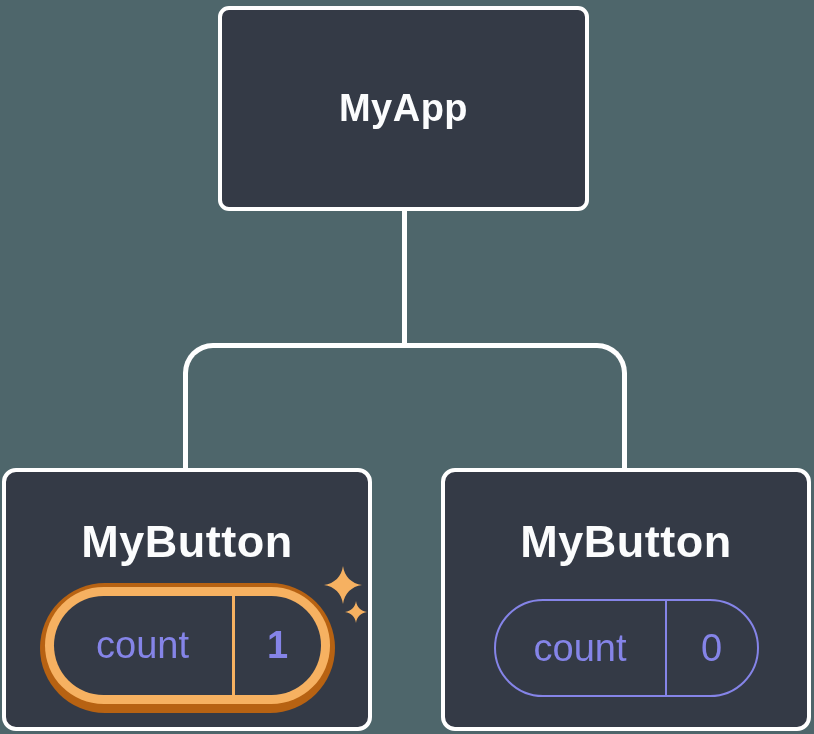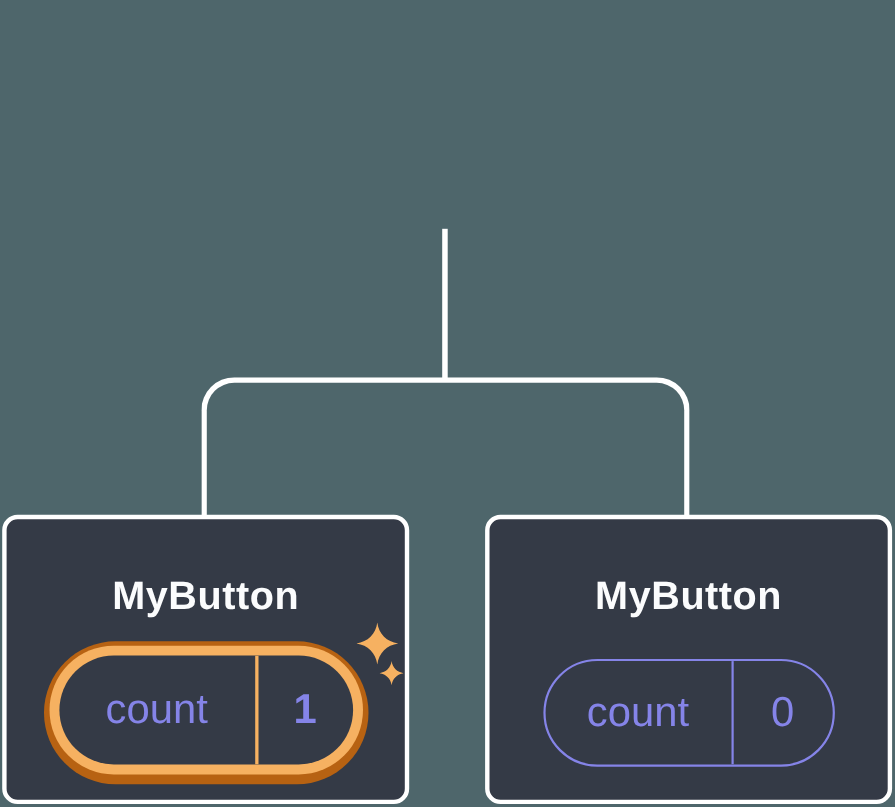--- a/index.html
+++ b/index.html
@@ -49,21 +49,21 @@
     font-size:38px;font-weight:700;letter-spacing:.5px;
   }
   .node-child{
     top:468px;width:370px;height:263px;border-radius:14px;
     display:flex;flex-direction:column;align-items:center;
   }
   .node-child-left{left:2px;}
   .node-child-right{left:441px;}
   .node-child .node-label{
     margin-top:42px;height:56px;line-height:56px;
-    font-size:36px;font-weight:600;letter-spacing:.5px;
+    font-size:45px;font-weight:600;letter-spacing:.5px;
   }
   .pill-slot{
     height:130px;margin-top:13px;
     display:flex;align-items:center;justify-content:center;
   }
 
   
   .pill-plain{
     width:265px;height:98px;
     border:2px solid var(--c-purple);
@@ -118,20 +118,23 @@
   .sparkle path{fill:var(--c-orange);}
 </style>
 </head>
 <body>
 
 <div class="canvas">
 
   <div class="stem"></div>
   <div class="branch"></div>
 
+  <div class="node node-root">
+    <div class="node-label">MyApp</div>
+  </div>
 
   <div class="node node-child node-child-left">
     <div class="node-label">MyButton</div>
     <div class="pill-slot">
       <div class="pill-hot">
         <div class="pill-hot-mid">
           <div class="pill-hot-inner">
             <div class="pill-key">count</div>
             <div class="pill-divider"></div>
             <div class="pill-value">1</div>

